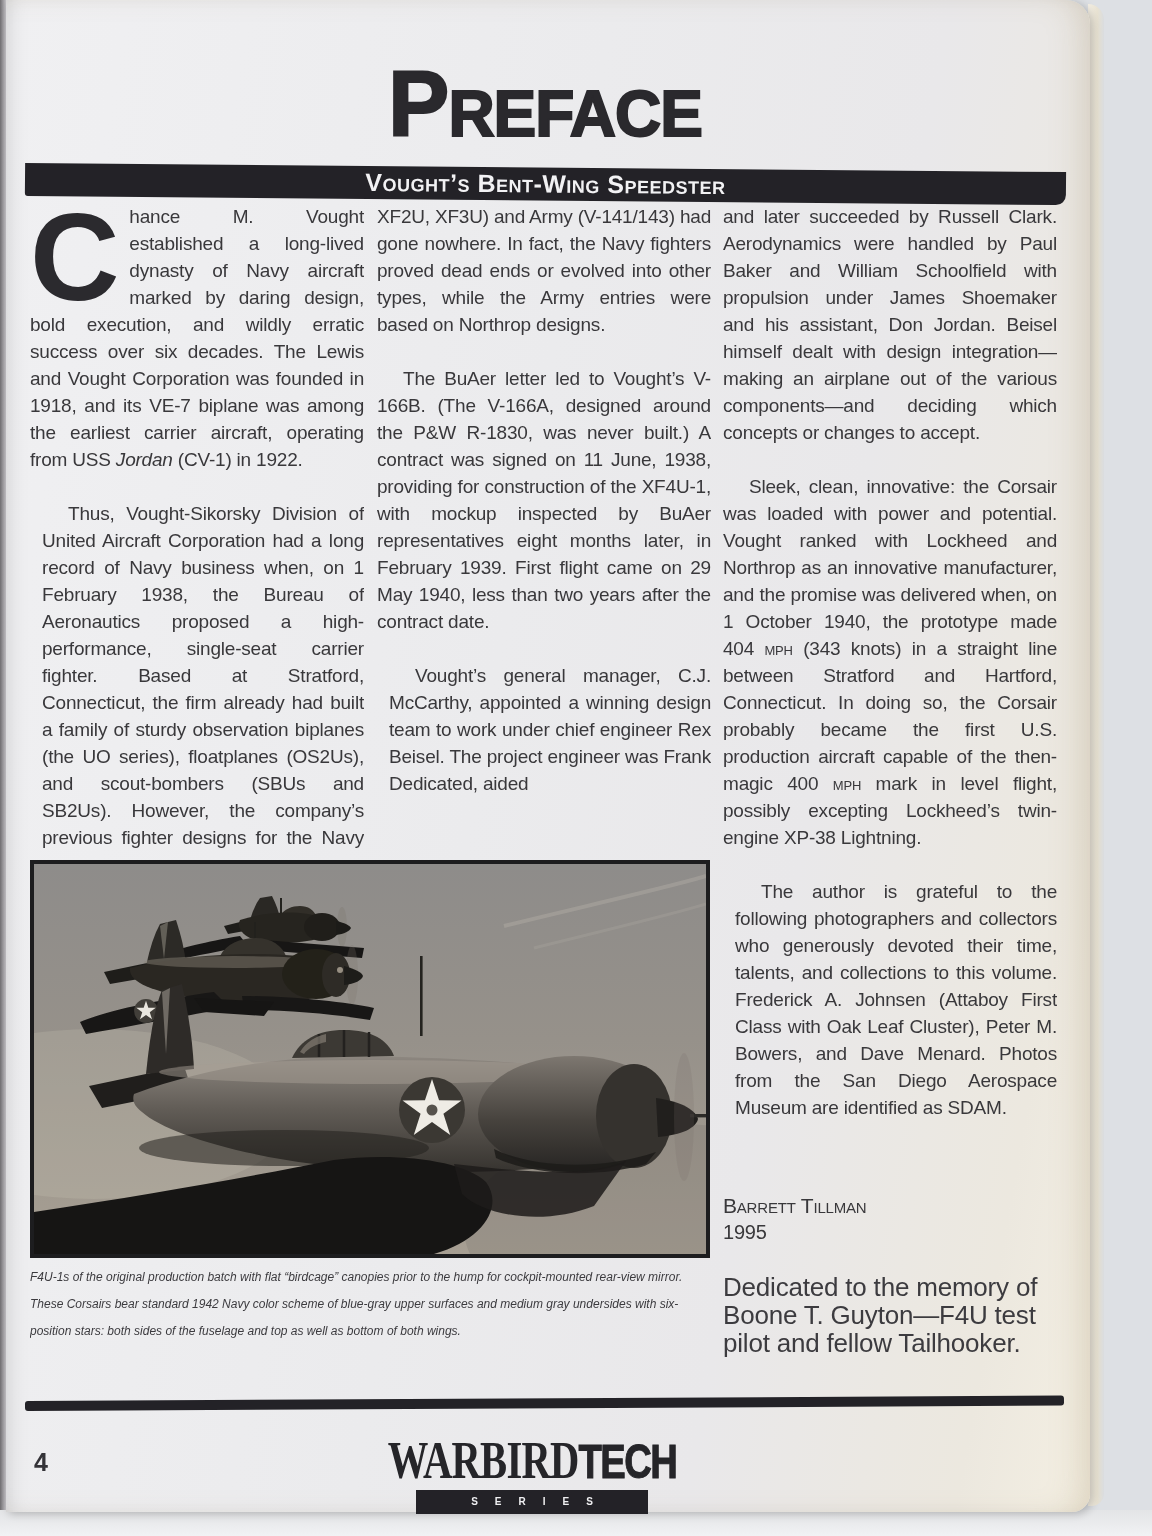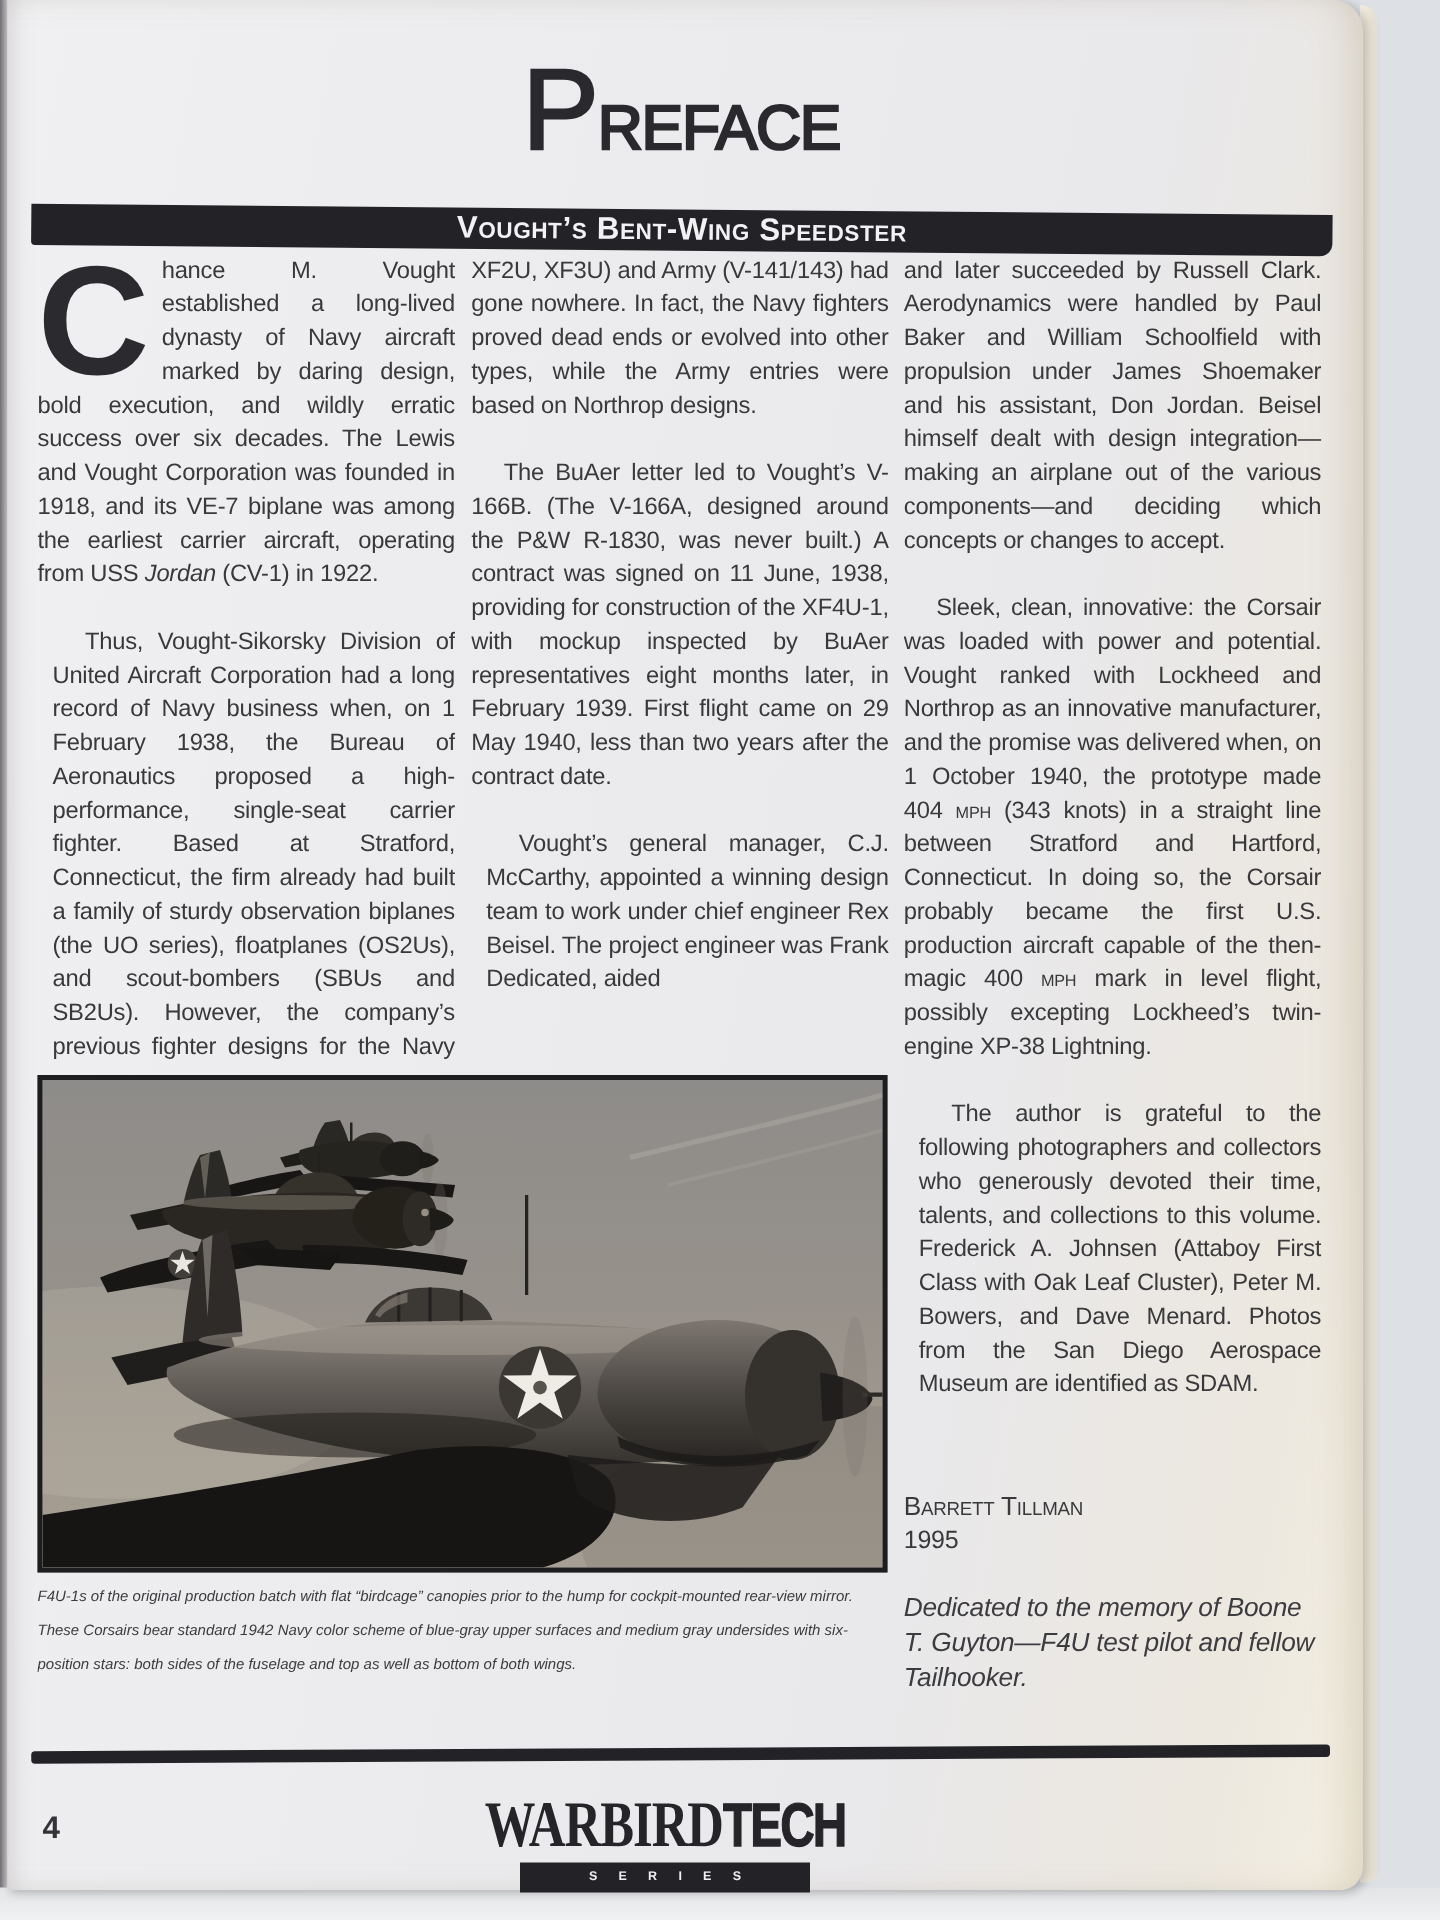--- a/index.html
+++ b/index.html
@@ -14,23 +14,23 @@
   .paper{position:absolute;left:6px;top:0;width:1084px;height:1512px;z-index:1;
     background:linear-gradient(100deg,#f0f0f2 0%,#ebebed 45%,#e9e8ea 70%,#ece8df 90%,#f4efe2 100%);
     border-radius:0 24px 18px 0;
     box-shadow:inset -20px 0 34px -14px rgba(150,130,90,.28), inset 14px 0 24px -16px rgba(0,0,0,.18), 3px 2px 8px rgba(0,0,0,.22);}
   .page-stack{position:absolute;left:1088px;top:4px;width:16px;height:1502px;z-index:0;
     background:linear-gradient(90deg,#f6f1e6,#e8e2d2 60%,#d9dcdf);
     border-radius:0 18px 14px 0;}
   .table-bottom{position:absolute;left:0;top:1510px;width:100%;height:26px;z-index:0;
     background:linear-gradient(180deg,#e3e4e6,#f1f2f4);}
   
-  .title{position:absolute;left:30px;top:40px;width:1030px;text-align:center;z-index:2;
-    font-weight:normal;color:#2a292d;text-transform:uppercase;
-    font-size:50px;line-height:96px;letter-spacing:-1px;
+  .title{position:absolute;left:30px;top:56px;width:1030px;text-align:center;z-index:2;
+    font-weight:bold;color:#2a292d;text-transform:uppercase;
+    font-size:64px;line-height:96px;letter-spacing:-1px;
     -webkit-text-stroke:2px #2a292d;}
   .title::first-letter{font-size:92px;}
   .subtitle-bar{position:absolute;left:25px;top:163px;width:1041px;height:33px;z-index:2;
     background:#232227;border-radius:0 0 10px 3px;
     transform:rotate(.5deg);transform-origin:left center;
     color:#f2f2f4;text-align:center;line-height:32px;
     font-variant:small-caps;font-weight:bold;font-size:25px;letter-spacing:.5px;}
   
   .col{position:absolute;top:203px;width:334px;z-index:2;
     font-size:19px;line-height:27px;letter-spacing:-.2px;
@@ -40,21 +40,21 @@
   .col p.indent{text-indent:26px;}
   .col-clip{overflow:hidden;}
   #col1{left:30px;}  #col2{left:377px;}  #col3{left:723px;}
   #col1 .col-clip,#col2 .col-clip{height:648px;}
   #col3 .col-clip{height:945px;}
   .dropcap{float:left;font-weight:bold;color:#2b2a2e;
     font-size:124px;line-height:96px;margin:6px 10px 0 0;}
   .sc{font-variant:small-caps;}
   .author{margin-top:44px;font-variant:small-caps;font-size:21px;line-height:27px;color:#39383b;}
   .year{font-size:20px;line-height:27px;color:#39383b;}
-  .dedication{margin-top:27px;font-style:italic;font-size:21px;line-height:28px;
+  .dedication{margin-top:27px;font-size:26px;line-height:28px;
     color:#3c3b3f;text-align:left;}
   
   .photo{position:absolute;left:30px;top:860px;width:680px;height:398px;z-index:4;
     border:4px solid #1d1d1f;box-sizing:border-box;background:#8f8d8b;}
   .photo svg{display:block;}
   .caption{position:absolute;left:30px;top:1264px;width:680px;height:135px;overflow:hidden;z-index:2;
     font-style:italic;font-size:12px;line-height:27px;color:#3c3b3f;}
   
   .bottom-rule{position:absolute;left:25px;top:1401px;width:1039px;height:10px;z-index:2;
     background:#232227;border-radius:3px;transform:rotate(-.3deg);transform-origin:left center;}

